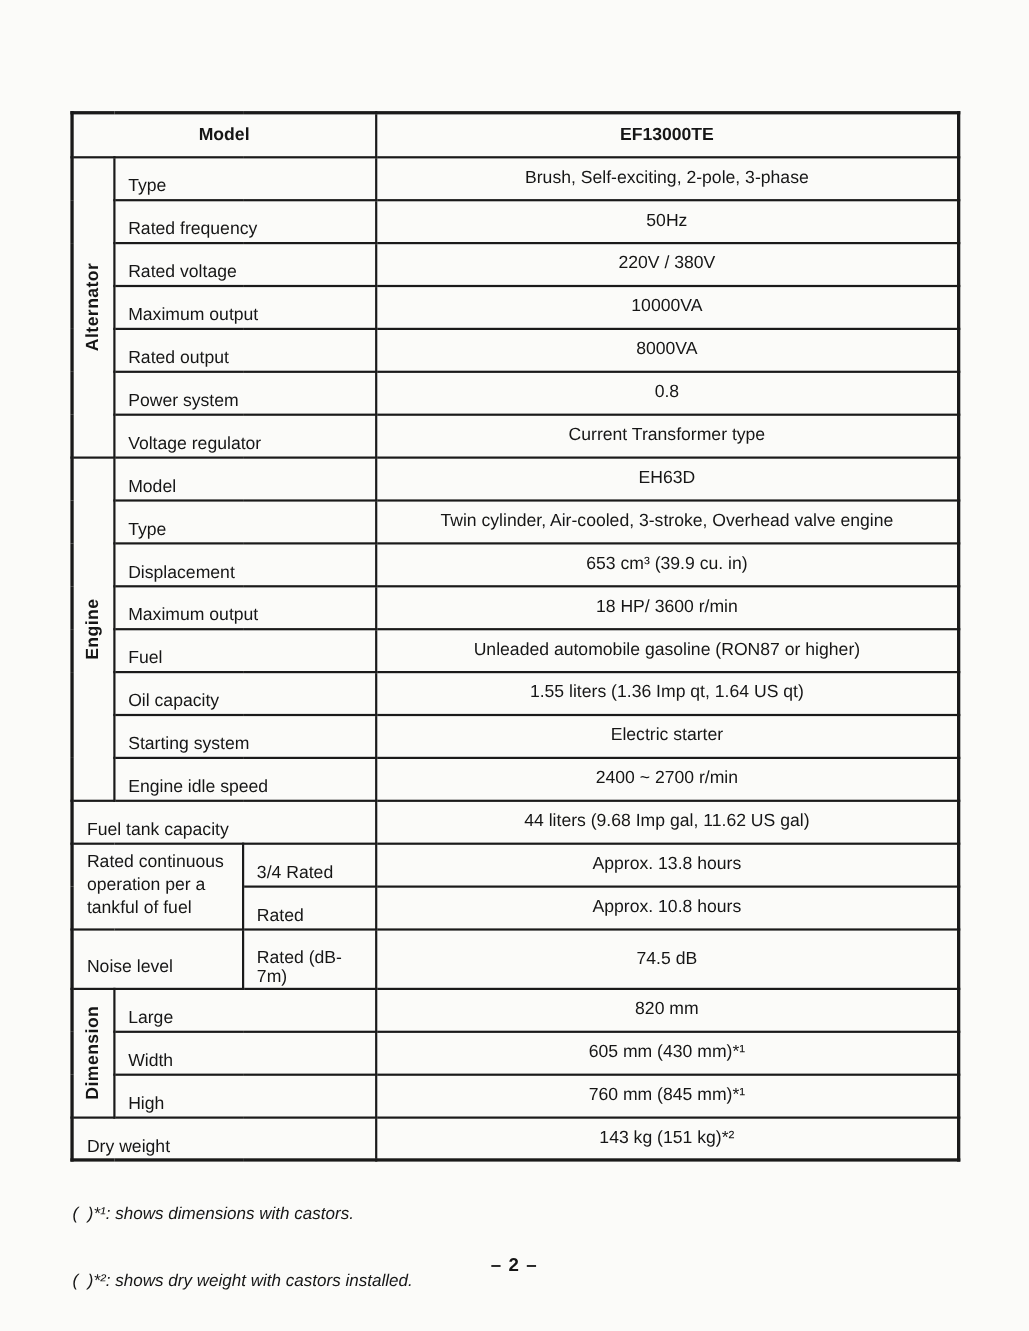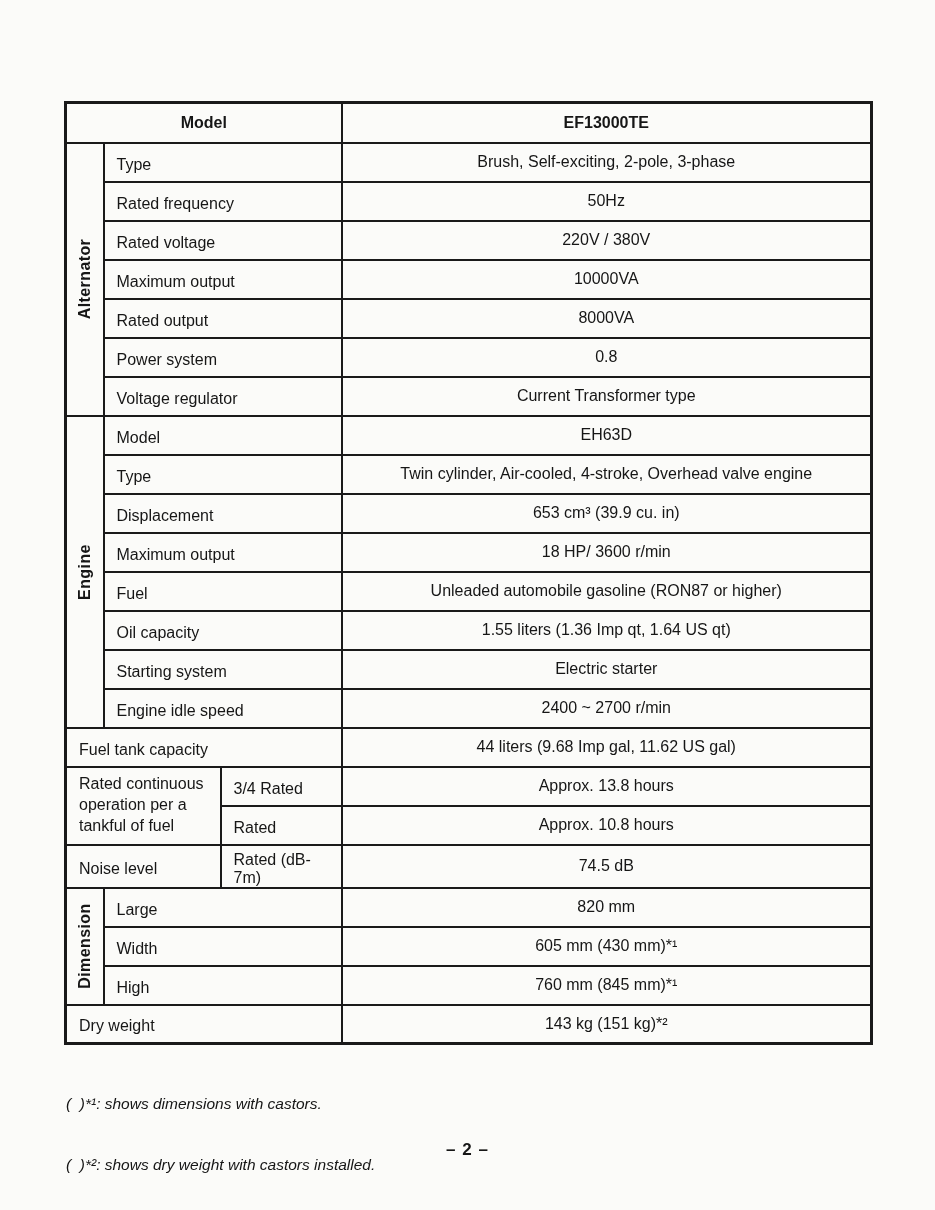--- a/index.html
+++ b/index.html
@@ -30,21 +30,21 @@
     border: 2px solid #1a1a1a;
     font-size: 16px;
     vertical-align: middle;
     overflow: hidden;
   }
   tr.row { height: 39px; }
   tr.row-header { height: 40px; }
   td.sec-top { border-top: 3px solid #1a1a1a; }
   td.lbl {
     text-align: left;
-    padding: 5px 6px 0 12px;
+    padding: 16px 6px 0 12px;
   }
   td.val {
     text-align: center;
     padding: 0 5px;
   }
   td.hd {
     font-weight: bold;
     text-align: center;
     padding: 0 4px;
     font-size: 16.5px;
@@ -141,21 +141,21 @@
 
     <tr class="row">
       <td rowspan="8" class="vcell sec-top">
         <span class="vlabel">Engine</span>
       </td>
       <td colspan="2" class="lbl sec-top">Model</td>
       <td class="val sec-top">EH63D</td>
     </tr>
     <tr class="row">
       <td colspan="2" class="lbl">Type</td>
-      <td class="val">Twin cylinder, Air-cooled, 4-stroke, Overhead valve engine</td>
+      <td class="val">Twin cylinder, Air-cooled, 3-stroke, Overhead valve engine</td>
     </tr>
     <tr class="row">
       <td colspan="2" class="lbl">Displacement</td>
       <td class="val">653 cm³ (39.9 cu. in)</td>
     </tr>
     <tr class="row">
       <td colspan="2" class="lbl">Maximum output</td>
       <td class="val">18 HP/ 3600 r/min</td>
     </tr>
     <tr class="row">

